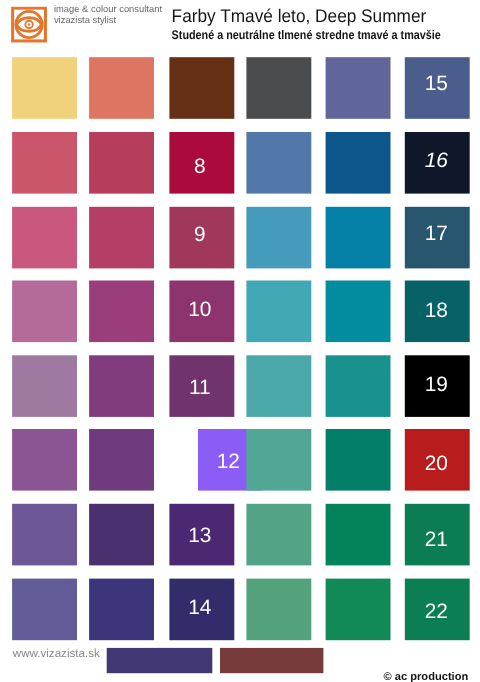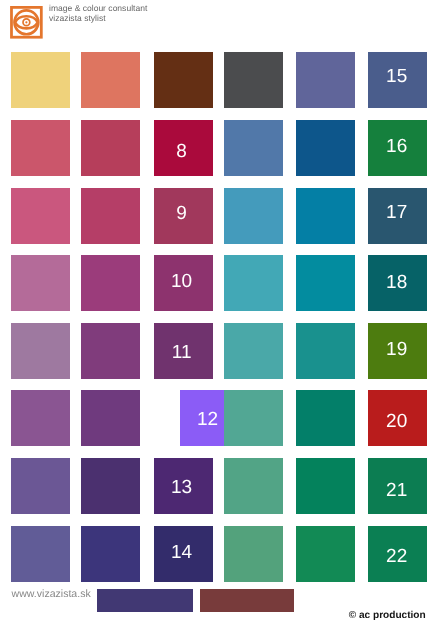--- a/index.html
+++ b/index.html
@@ -101,39 +101,43 @@
           <path d="M15.5 50 C 27 25, 73 25, 84.5 50 C 73 75, 27 75, 15.5 50 Z" stroke-width="8"></path>
           <circle cx="50" cy="50" r="10.4" stroke-width="5.2"></circle>
           <circle cx="50" cy="50" r="1.7" stroke-width="3.4"></circle>
         </g>
       </svg>
     </div>
     <div id="brand-text">
       <div class="brand-sub">image &amp; colour consultant</div>
       <div class="brand-sub second">vizazista stylist</div>
     </div>
+    <div id="title-block">
+      <div id="main-title">Farby Tmavé leto, Deep Summer</div>
+      <div id="sub-title">Studené a neutrálne tlmené stredne tmavé a tmavšie</div>
+    </div>
   </div>
 
   <div id="grid">
       <div class="swatch" style="left: 11px; top: 52.3px; background: rgb(239, 210, 123);"></div>
       <div class="swatch" style="left: 81.4px; top: 52.3px; background: rgb(222, 117, 96);"></div>
       <div class="swatch" style="left: 153.5px; top: 52.3px; background: rgb(100, 47, 20);"></div>
       <div class="swatch" style="left: 224px; top: 52.3px; background: rgb(75, 76, 78);"></div>
       <div class="swatch" style="left: 296px; top: 52.3px; background: rgb(96, 101, 154);"></div>
       <div class="swatch" style="left: 368.2px; top: 52.3px; background: rgb(74, 93, 140);">
         <div class="num" style="top: 14.5px; left: -1px; right: 1px;">15</div>
       </div>
       <div class="swatch" style="left: 11px; top: 119.9px; background: rgb(203, 86, 107);"></div>
       <div class="swatch" style="left: 81.4px; top: 119.9px; background: rgb(182, 62, 91);"></div>
       <div class="swatch" style="left: 153.5px; top: 119.9px; background: rgb(170, 10, 60);">
         <div class="num" style="top: 21.9px; left: -1.4px; right: 1.4px;">8</div>
       </div>
       <div class="swatch" style="left: 224px; top: 119.9px; background: rgb(81, 120, 169);"></div>
       <div class="swatch" style="left: 296px; top: 119.9px; background: rgb(13, 86, 139);"></div>
-      <div class="swatch" style="left: 368.2px; top: 119.9px; background: #15803d;">
+      <div class="swatch" style="left: 368.2px; top: 119.9px; background: #0f172a; font-style: italic;">
         <div class="num" style="top: 17.3px; left: -1px; right: 1px;">16</div>
       </div>
       <div class="swatch" style="left: 11px; top: 187.5px; background: rgb(202, 87, 126);"></div>
       <div class="swatch" style="left: 81.4px; top: 187.5px; background: rgb(181, 62, 103);"></div>
       <div class="swatch" style="left: 153.5px; top: 187.5px; background: rgb(161, 56, 92);">
         <div class="num" style="top: 16.7px; left: -1.4px; right: 1.4px;">9</div>
       </div>
       <div class="swatch" style="left: 224px; top: 187.5px; background: rgb(68, 155, 188);"></div>
       <div class="swatch" style="left: 296px; top: 187.5px; background: rgb(4, 127, 165);"></div>
       <div class="swatch" style="left: 368.2px; top: 187.5px; background: rgb(41, 86, 111);">
@@ -149,21 +153,21 @@
       <div class="swatch" style="left: 368.2px; top: 255.1px; background: rgb(6, 98, 103);">
         <div class="num" style="top: 17.6px; left: -1px; right: 1px;">18</div>
       </div>
       <div class="swatch" style="left: 11px; top: 322.7px; background: rgb(158, 121, 160);"></div>
       <div class="swatch" style="left: 81.4px; top: 322.7px; background: rgb(128, 60, 124);"></div>
       <div class="swatch" style="left: 153.5px; top: 322.7px; background: rgb(112, 51, 110);">
         <div class="num" style="top: 20.7px; left: -1.4px; right: 1.4px;">11</div>
       </div>
       <div class="swatch" style="left: 224px; top: 322.7px; background: rgb(74, 168, 168);"></div>
       <div class="swatch" style="left: 296px; top: 322.7px; background: rgb(25, 145, 142);"></div>
-      <div class="swatch" style="left: 368.2px; top: 322.7px; background: #4d7c0f;">
+      <div class="swatch" style="left: 368.2px; top: 322.7px; background: #000000;">
         <div class="num" style="top: 17.6px; left: -1px; right: 1px;">19</div>
       </div>
       <div class="swatch" style="left: 11px; top: 390.3px; background: rgb(138, 85, 146);"></div>
       <div class="swatch" style="left: 81.4px; top: 390.3px; background: rgb(111, 58, 126);"></div>
       <div class="swatch" style="left: 153.5px; top: 390.3px; background: #8b5cf6; margin-left: 26px;">
         <div class="num" style="top: 19.5px; left: -1.4px; right: 1.4px;">12</div>
       </div>
       <div class="swatch" style="left: 224px; top: 390.3px; background: rgb(82, 167, 148);"></div>
       <div class="swatch" style="left: 296px; top: 390.3px; background: rgb(3, 127, 105);"></div>
       <div class="swatch" style="left: 368.2px; top: 390.3px; background: #b91c1c;">

